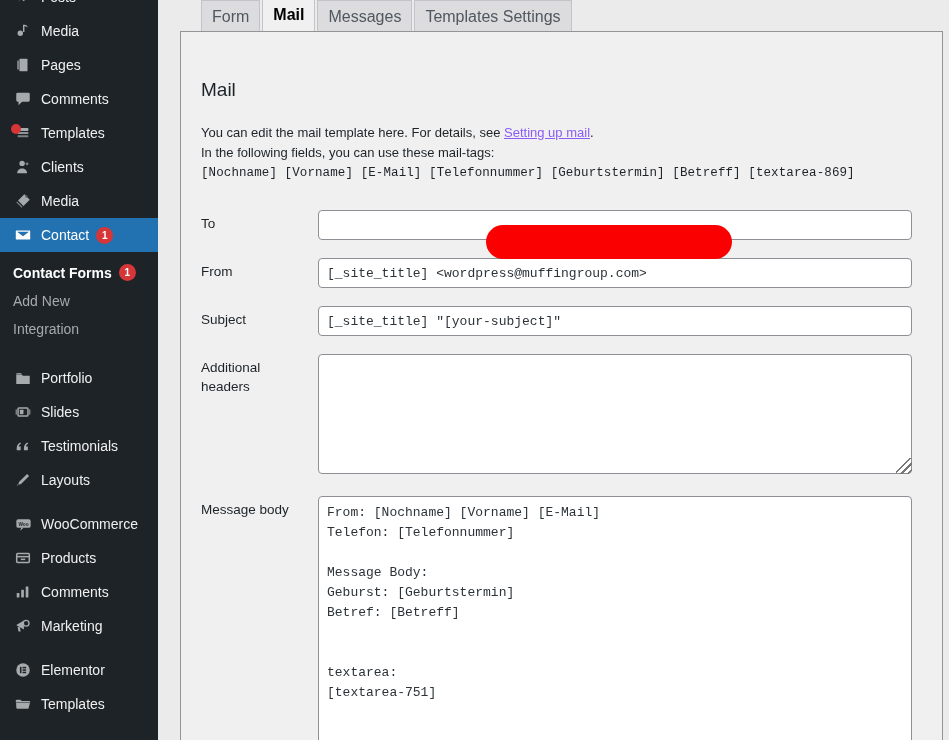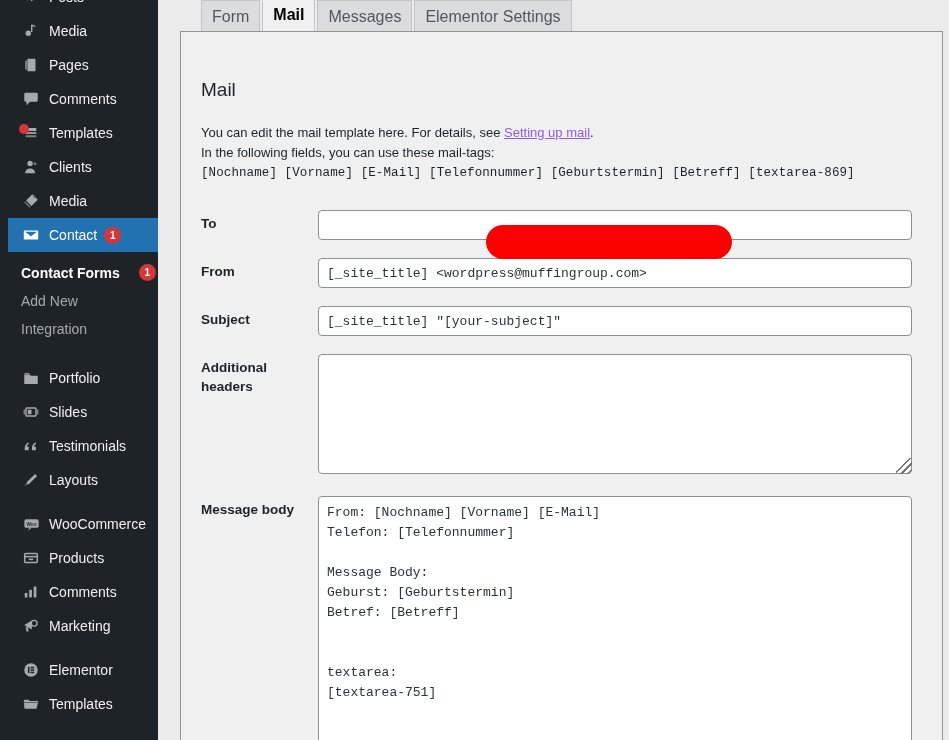--- a/index.html
+++ b/index.html
@@ -13,21 +13,20 @@
   }
 
   
   #adminmenu {
     position: absolute;
     left: 0; top: 0;
     width: 158px; height: 740px;
     background: #1d2327;
     color: #f0f0f1;
     overflow: hidden;
-    padding-left: 8px;
   }
   .menu-item {
     position: relative;
     display: flex;
     align-items: center;
     height: 34px;
     padding-left: 9px;
     color: #f0f0f1;
     font-size: 14px;
     line-height: 1;
@@ -81,21 +80,20 @@
     padding: 6px 0 8px 0;
   }
   .submenu .sub-item {
     padding: 6px 0 6px 13px;
     font-size: 14px;
     color: #a7aaad;
     cursor: pointer;
     white-space: nowrap;
     display: flex;
     align-items: center;
-    gap: 12px;
   }
   .submenu .sub-item.current {
     color: #fff;
     font-weight: 600;
   }
 
   
   #wpbody {
     position: absolute;
     left: 158px; top: 0;
@@ -171,21 +169,21 @@
     width: 100%;
     border-collapse: collapse;
     margin-top: 18px;
   }
   table.form-table th {
     width: 118px;
     text-align: left;
     vertical-align: top;
     padding: 14px 10px 14px 0;
     font-size: 13.5px;
-    font-weight: 700;
+    font-weight: 400;
     color: #1d2327;
     line-height: 1.35;
   }
   table.form-table td {
     padding: 9px 10px 9px 0;
     vertical-align: top;
   }
 
   input.txt, textarea.txt {
     width: 594px;
@@ -452,21 +450,21 @@
     </span>
   </div>
 </div>
 
 <div id="wpbody">
 
   <div class="nav-tab-wrapper">
     <span class="nav-tab">Form</span>
     <span class="nav-tab nav-tab-active">Mail</span>
     <span class="nav-tab">Messages</span>
-    <span class="nav-tab">Elementor Settings</span>
+    <span class="nav-tab">Templates Settings</span>
   </div>
 
   <div class="panel">
     <div class="panel-inner">
 
       <h2 class="panel-title">Mail</h2>
 
       <div class="desc">
         <div>
           <span>You can edit the mail template here. For details, see </span><a href="#">Setting up mail</a><span>.</span>

